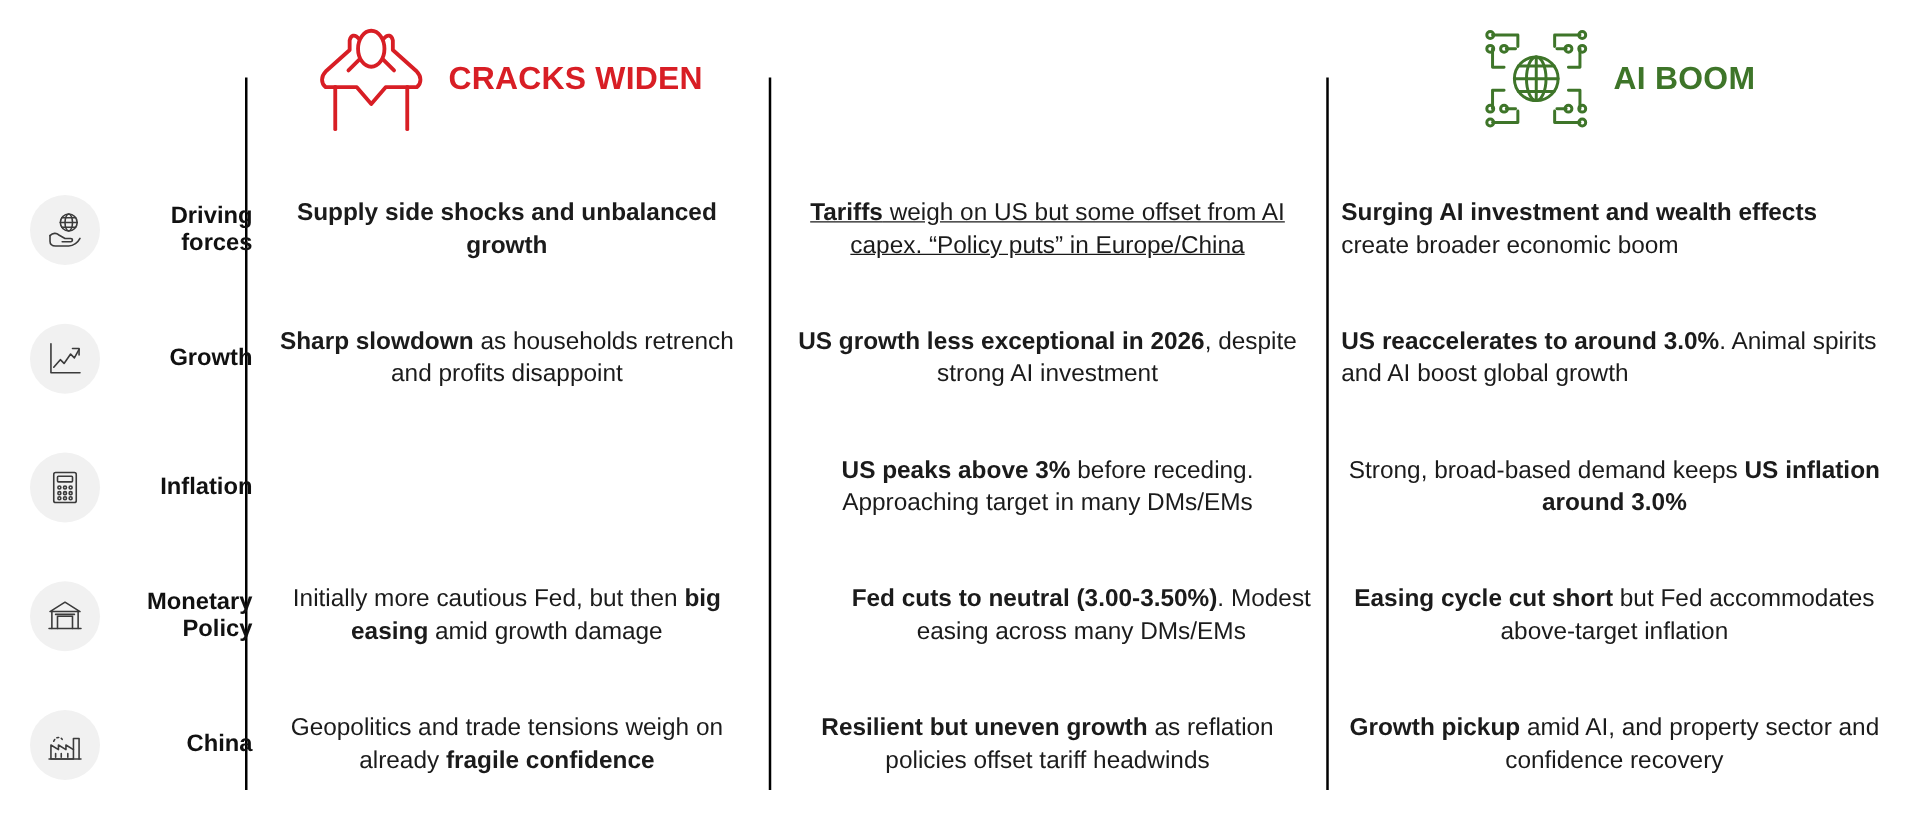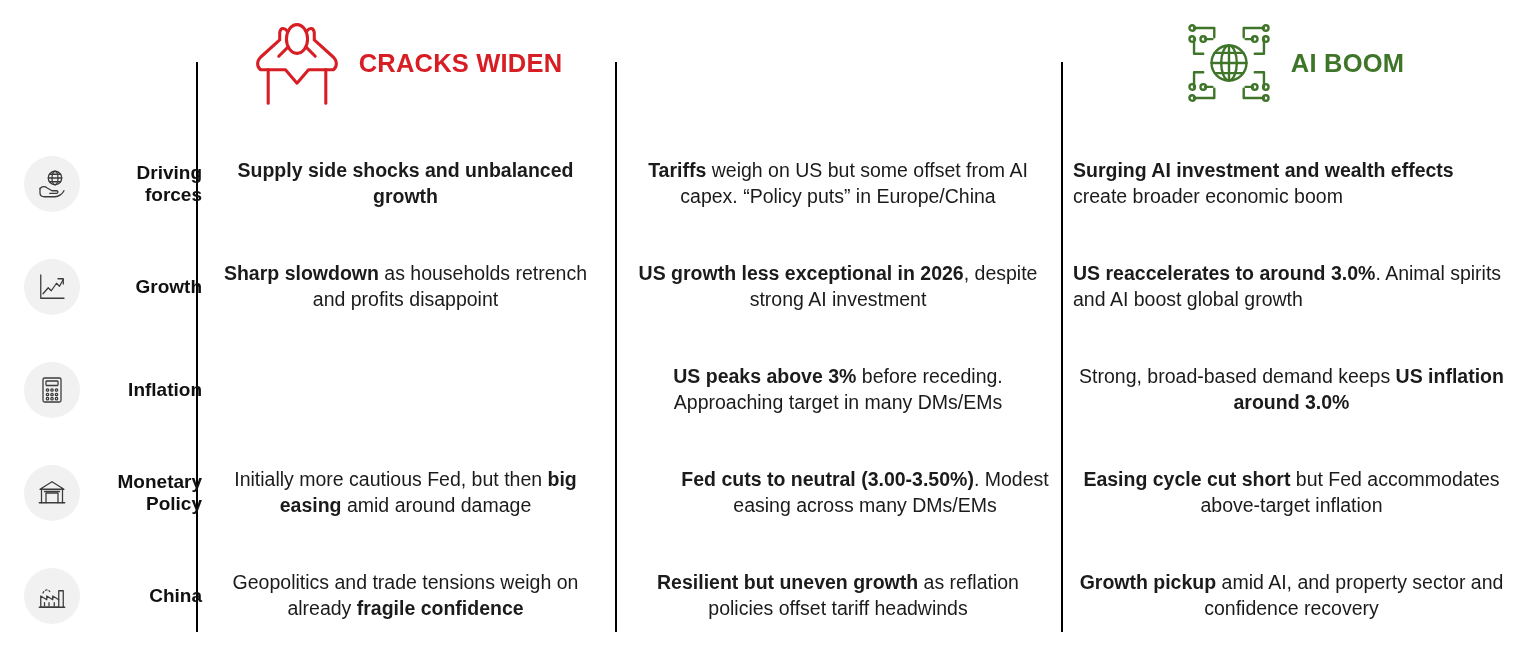--- a/index.html
+++ b/index.html
@@ -181,21 +181,21 @@
         <path d="M19 16 L37 16 M20.5 11 L35.5 11 M20.5 21 L35.5 21"></path>
         <path d="M8 30 C11 27 15 27 17 29 L24 33 L30 33 C32.5 33 32.5 36.5 30 36.5 L21 36.5"></path>
         <path d="M8 30 L8 36 C8 39.5 11 41 14 41 L28 41 C33 41 38 37 40 33"></path>
       </svg>
     </span>
     <span class="rail-label">Driving forces</span>
   </div>
   <div class="cell col1" style="top: 140px; height: 88px; text-align: center; justify-content: center;">
       <span class="txt"><b>Supply side shocks and unbalanced growth</b></span>
     </div>
-  <div class="cell col2" style="top: 140px; height: 88px; text-align: center; justify-content: center;">
+  <div class="cell col2" style="top: 140px; height: 88px; text-align: center; justify-content: center; text-decoration: underline;">
       <span class="txt"><b>Tariffs</b><span> weigh on US but some offset from AI capex. “Policy puts” in Europe/China</span></span>
     </div>
   <div class="cell col3" style="top: 140px; height: 88px; text-align: left; justify-content: flex-start;">
       <span class="txt"><b>Surging AI investment and wealth effects</b><span> create broader economic boom</span></span>
     </div>
 
   <div class="rail" style="top:243px;height:88px">
     <span class="badge">
       <svg viewBox="0 0 48 48" width="36" height="36" fill="none" stroke="#3b3b3b" stroke-width="1.7" stroke-linecap="round" stroke-linejoin="round">
         <path d="M9 8 L9 39 L40 39"></path>
@@ -246,21 +246,21 @@
         <path d="M8 19 L24 9 L40 19 Z"></path>
         <path d="M10 19 L10 37 M38 19 L38 37"></path>
         <path d="M7 37 L41 37"></path>
         <path d="M16 37 L16 24 L32 24 L32 37"></path>
         <path d="M14 22 L34 22"></path>
       </svg>
     </span>
     <span class="rail-label">Monetary Policy</span>
   </div>
   <div class="cell col1" style="top: 449px; height: 88px; text-align: center; justify-content: center;">
-      <span class="txt"><span>Initially more cautious Fed, but then </span><b>big easing</b><span> amid around damage</span></span>
+      <span class="txt"><span>Initially more cautious Fed, but then </span><b>big easing</b><span> amid growth damage</span></span>
     </div>
   <div class="cell col2" style="top: 449px; height: 88px; text-align: center; justify-content: center; margin-left: 27px;">
       <span class="txt"><b>Fed cuts to neutral (3.00-3.50%)</b><span>. Modest easing across many DMs/EMs</span></span>
     </div>
   <div class="cell col3" style="top: 449px; height: 88px; text-align: center; justify-content: center;">
       <span class="txt"><b>Easing cycle cut short</b><span> but Fed accommodates above-target inflation</span></span>
     </div>
 
   <div class="rail" style="top:552px;height:88px">
     <span class="badge">

